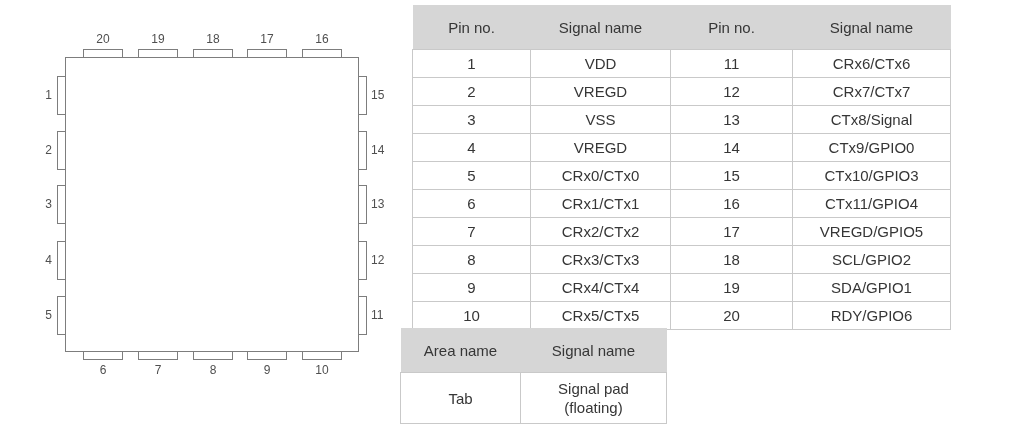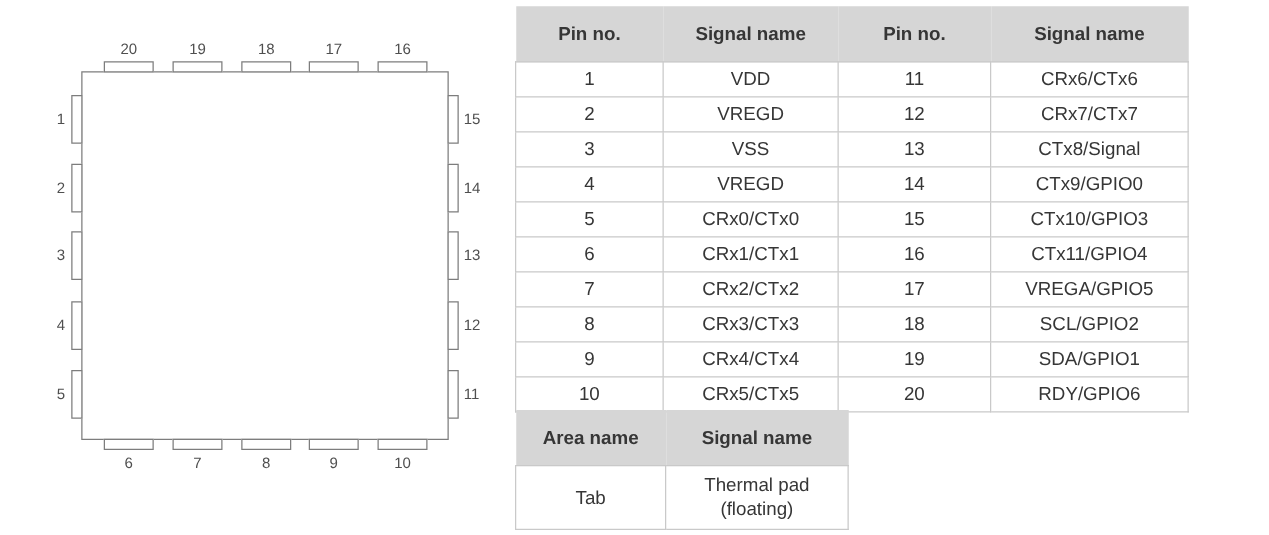--- a/index.html
+++ b/index.html
@@ -45,25 +45,25 @@
 
   
   table {
     position: absolute;
     border-collapse: collapse;
     table-layout: fixed;
     font-size: 15px;
     color: var(--text, #363636);
   }
   .pin-table  { left: 412px; top: 5px;   width: 538px; }
-  .area-table { left: 412px; top: 328px; width: 266px; }
+  .area-table { left: 400px; top: 328px; width: 266px; }
 
   th {
     background: var(--header-bg, #d6d6d6);
-    font-weight: bold;
+    font-weight: normal;
     height: 44px;
     text-align: center;
     vertical-align: middle;
     border: none;
     padding: 0;
   }
   td {
     border: 1px solid var(--border, #c9c9c9);
     height: 27px;
     text-align: center;
@@ -176,21 +176,21 @@
         <tr>
           <td>6</td>
           <td>CRx1/CTx1</td>
           <td>16</td>
           <td>CTx11/GPIO4</td>
         </tr>
         <tr>
           <td>7</td>
           <td>CRx2/CTx2</td>
           <td>17</td>
-          <td>VREGA/GPIO5</td>
+          <td>VREGD/GPIO5</td>
         </tr>
         <tr>
           <td>8</td>
           <td>CRx3/CTx3</td>
           <td>18</td>
           <td>SCL/GPIO2</td>
         </tr>
         <tr>
           <td>9</td>
           <td>CRx4/CTx4</td>
@@ -213,19 +213,19 @@
     </colgroup>
     <thead>
         <tr>
           <th>Area name</th>
           <th>Signal name</th>
         </tr>
       </thead>
     <tbody>
         <tr>
           <td>Tab</td>
-          <td>Thermal pad
+          <td>Signal pad
 (floating)</td>
         </tr>
       </tbody>
   </table>
 
 </div>
 
 </body></html>

